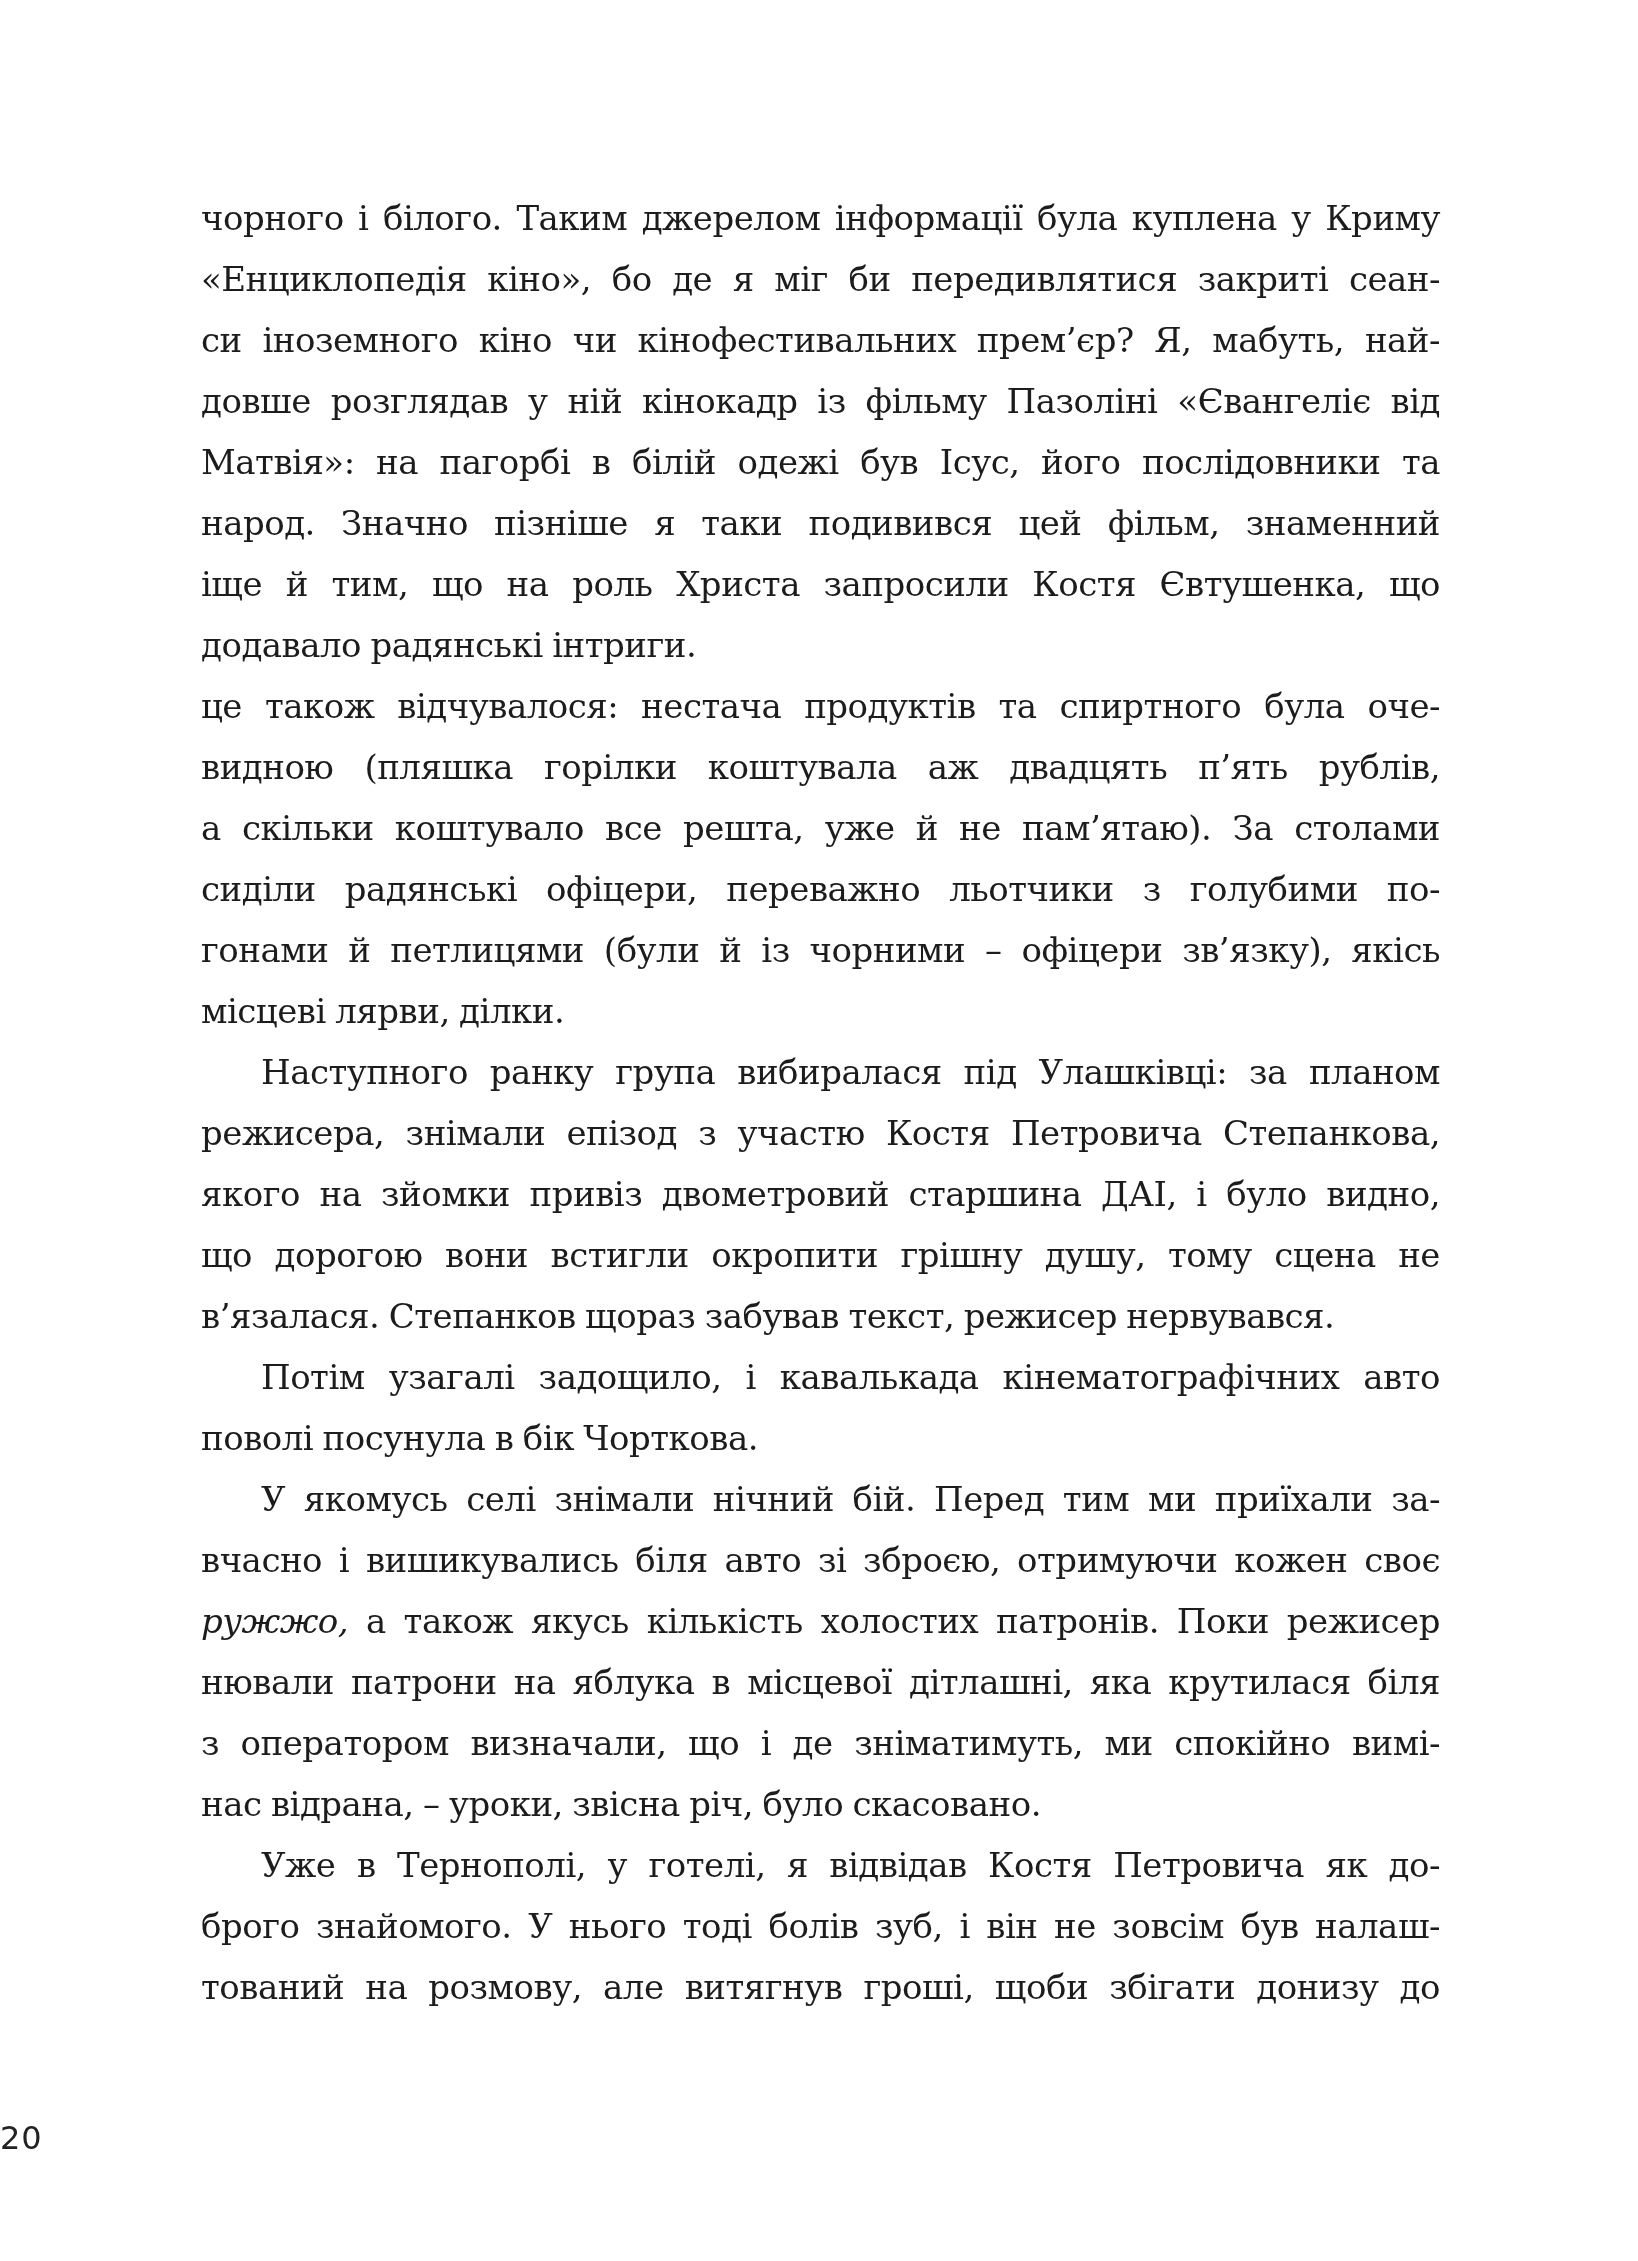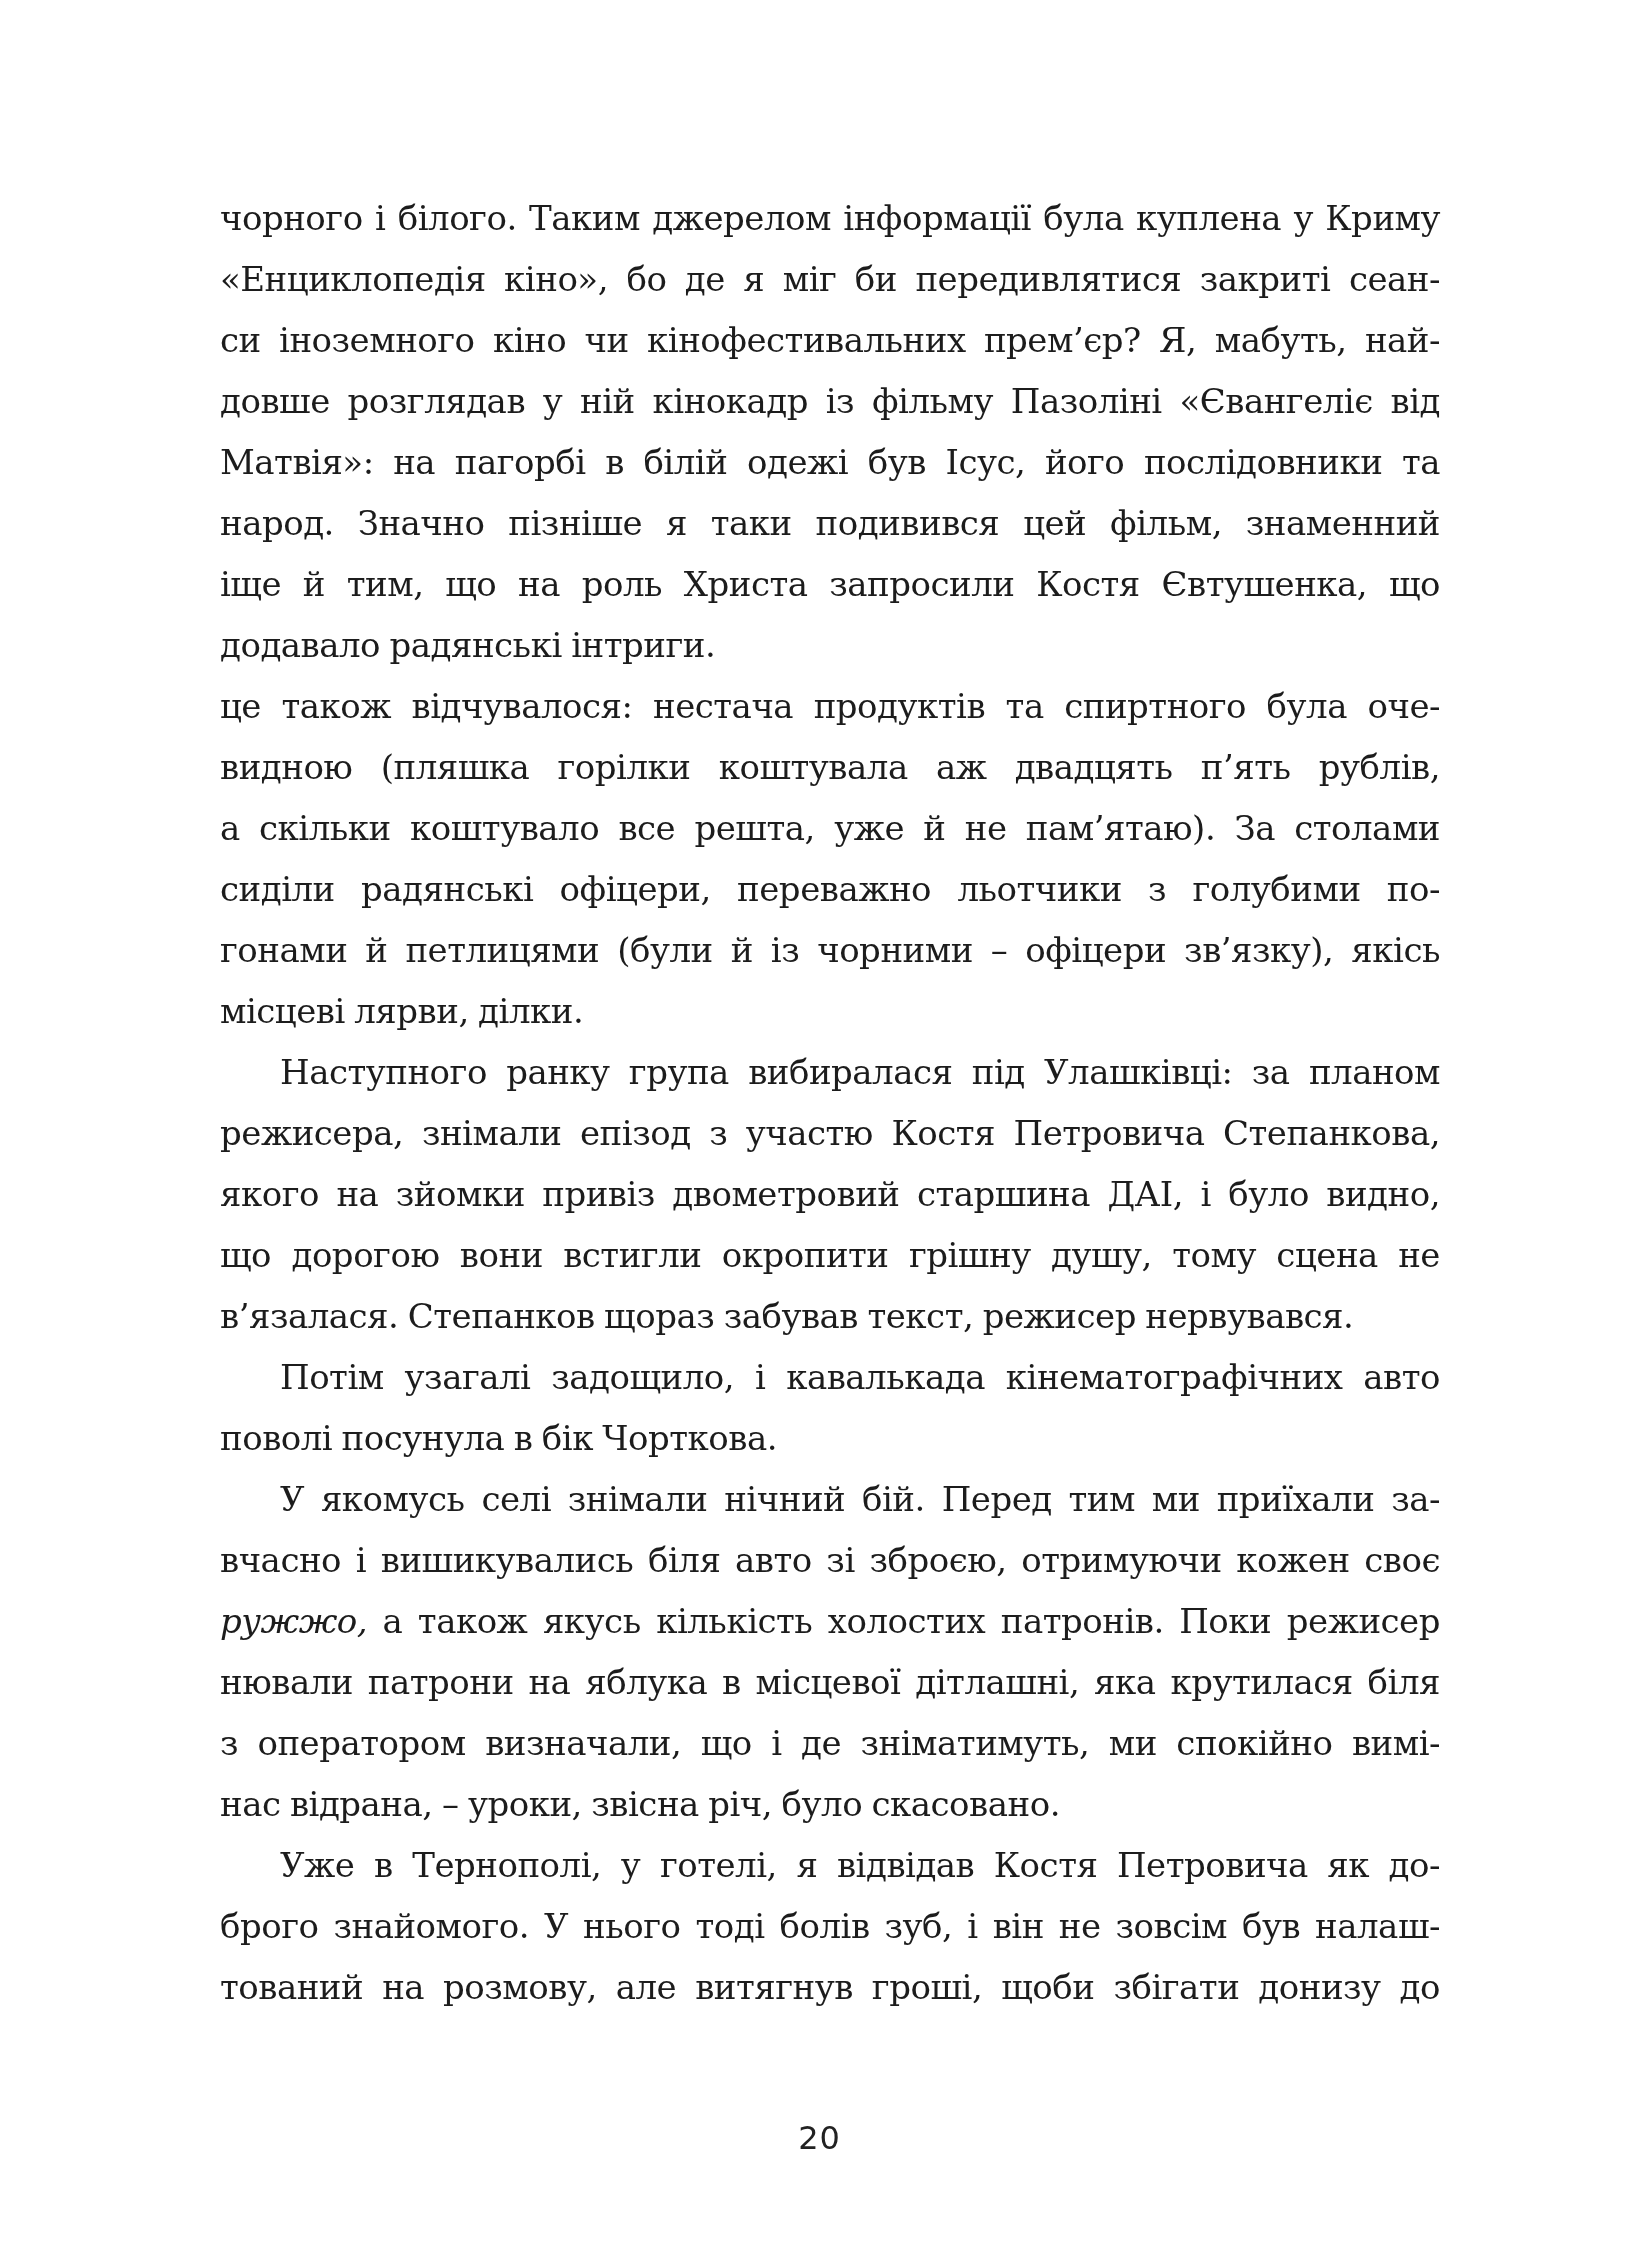--- a/index.html
+++ b/index.html
@@ -6,27 +6,27 @@
   body { width:1639px; height:2261px; position:relative; overflow:hidden; }
   .page { position:absolute; left:0; top:0; width:1639px; height:2261px; background:#fff; }
   .text-block {
     position:absolute; left:201px; top:188px; width:1239px;
     font-family:"DejaVu Serif", "Liberation Serif", serif;
     font-size:34px; line-height:61px; color:#1c1c1c;
   }
   .line {
     display:block; height:61px; white-space:nowrap;
     text-align:justify; text-align-last:justify;
-    letter-spacing:-0.5px; word-spacing:-0.9px;margin-left:19px;
+    letter-spacing:-0.5px; word-spacing:-0.9px;
   }
   .line.last { text-align-last:left; }
   .line.indent { padding-left:60px; }
   .it { font-style:italic; }
   .page-number {
-    position:absolute; left:0; width:1639px; top:2119px; text-align:center;
+    position:absolute; left:0; width:1639px; top:2119px; 
     font-family:"DejaVu Sans", "Liberation Sans", sans-serif;
     font-size:32px; color:#222; letter-spacing:0.9px;
   }
 </style>
 </head>
 <body>
 
 <div class="page">
   <div class="text-block">
 

